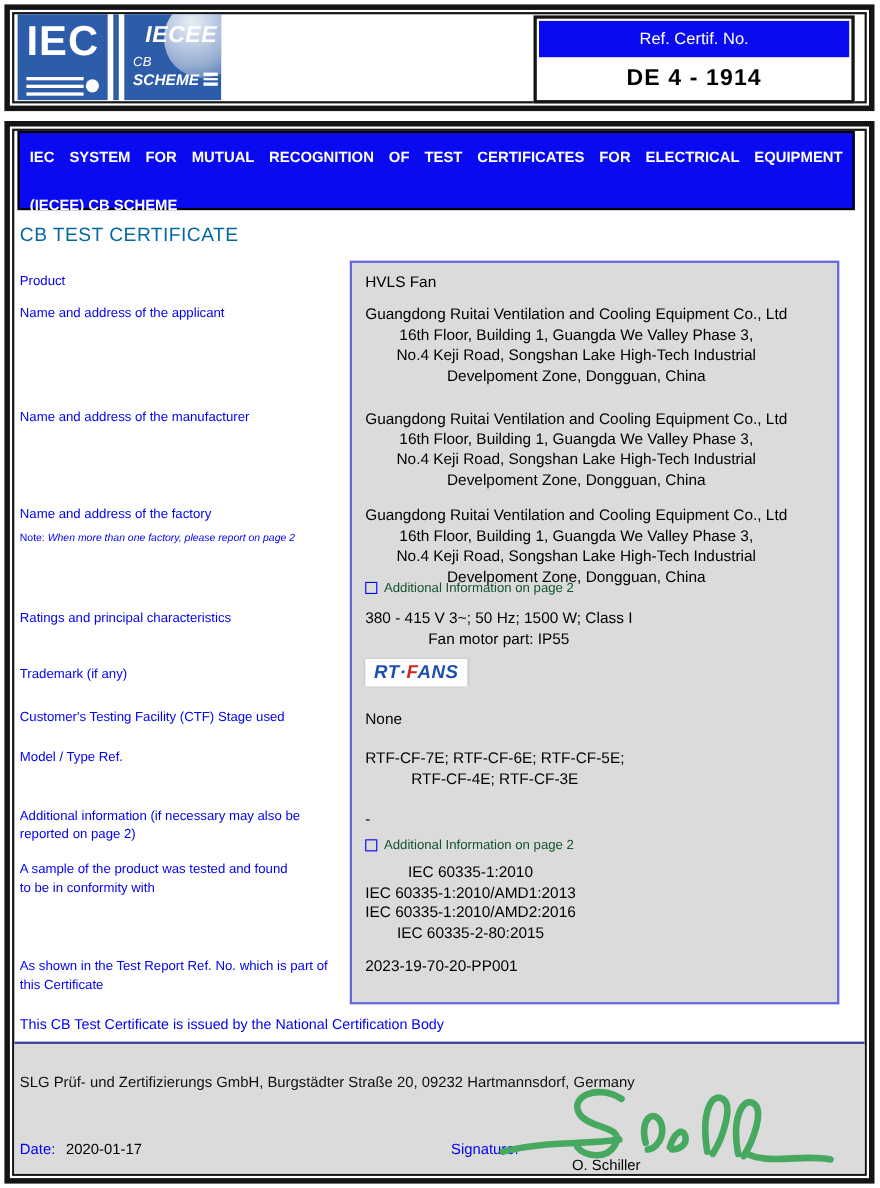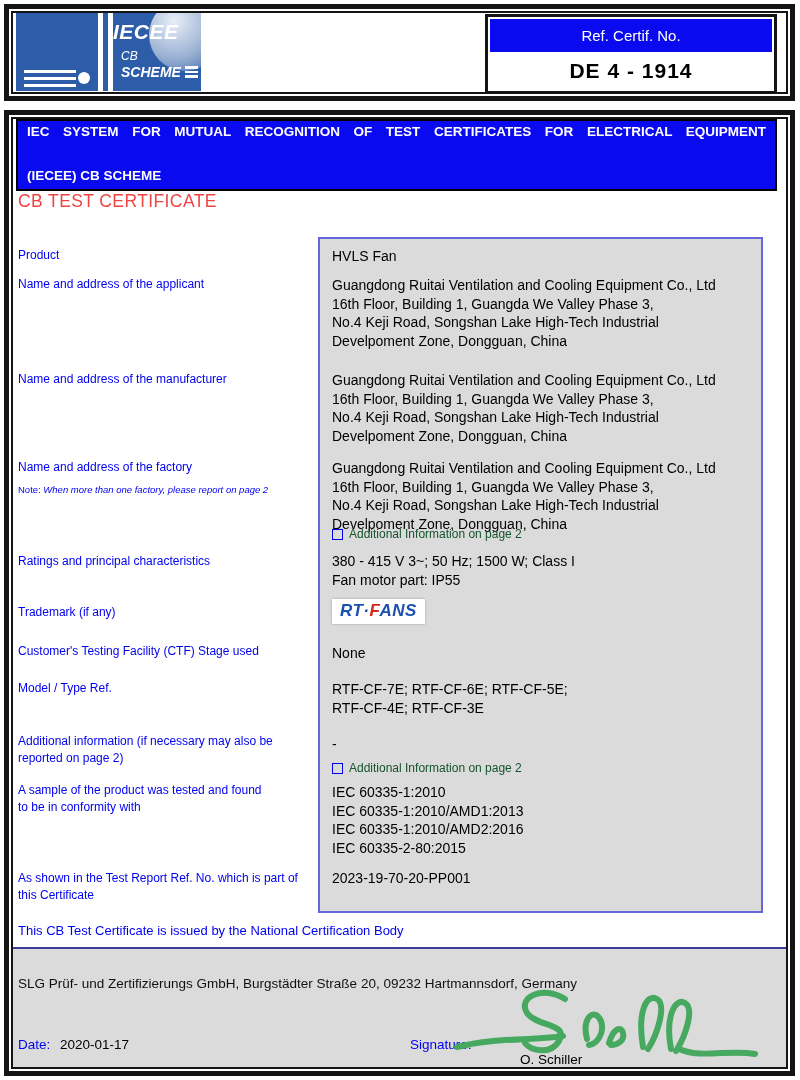--- a/index.html
+++ b/index.html
@@ -15,46 +15,46 @@
   .iec-square { width: 82px; height: 78px; background: #2d5ca8; color: #fff; position: relative; }
   .iec-text { font-size: 38px; font-weight: 700; letter-spacing: 1px; padding: 6px 0 0 8px; line-height: 1; }
   .iec-bars { position: absolute; left: 8px; bottom: 7px; width: 66px; height: 18px; }
   .iec-bars i { display: block; height: 3px; background: #fff; margin-top: 4px; width: 52px; }
   .iec-dot { position: absolute; right: 0; bottom: 0; width: 12px; height: 12px; border-radius: 50%; background: #fff; }
   .logo-gap { width: 15px; height: 78px; background: #fff; position: relative; }
   .gap-stripe { position: absolute; left: 5px; top: 0; width: 5px; height: 100%; background: #2d5ca8; }
   .iecee-square { width: 88px; height: 78px; background: #2d5ca8; position: relative; overflow: hidden; color: #fff; }
   .sphere { position: absolute; right: -20px; top: -14px; width: 72px; height: 72px; border-radius: 50%;
             background: radial-gradient(circle at 35% 30%, #f2f6fc, #9fb4d4 55%, #3a67ae 95%); opacity: .95; }
-  .iecee-title { position: relative; font-style: italic; font-weight: 700; font-size: 21px; padding: 7px 0 0 0; letter-spacing: .5px; }
+  .iecee-title { position: relative; font-style: italic; font-weight: 700; font-size: 21px; padding: 7px 0 0 19px; letter-spacing: .5px; }
   .iecee-cb { position: relative; font-style: italic; font-weight: 400; font-size: 12px; padding: 5px 0 0 8px; }
   .iecee-scheme { position: relative; font-style: italic; font-weight: 700; font-size: 14px; padding: 1px 0 0 8px; display: flex; align-items: center; gap: 4px; }
   .scheme-bars i { display: block; width: 13px; height: 2.5px; background: #fff; margin: 2px 0; }
 
   .ref-box { position: absolute; right: 9px; top: 1px; width: 292px; height: 80px; border: 3px solid #141414; padding: 2px; background: #fff; }
   .ref-header { height: 33px; background: #0a0af0; color: #fff; font-size: 15px; display: flex; align-items: center; justify-content: center; text-align: right; }
   .ref-number { height: calc(100% - 33px); display: flex; align-items: center; justify-content: center;
                 font-size: 21px; font-weight: 700; letter-spacing: 1px; color: #000; }
 
   
   .main-box { left: 4px; top: 110px; width: 791px; height: 966px; }
 
   .banner { position: absolute; left: 3px; right: 9px; top: 0; height: 72px; background: #0a0af0; border: 2px solid #000;
-            color: #fff; font-weight: 700; font-size: 13.5px; padding: 0 9px 0 9px; line-height: 22px; }
+            color: #fff; font-weight: 700; font-size: 13.5px; padding: 11px 9px 0 9px; line-height: 22px; }
   .justify { text-align: justify; }
   .justify::after { content: ""; display: inline-block; width: 100%; height: 0; }
 
-  .page-title { position: absolute; left: 5px; top: 72px; font-size: 17.5px; color: #ef4444; letter-spacing: .4px; }
+  .page-title { position: absolute; left: 5px; top: 84px; font-size: 17.5px; color: #0369a1; letter-spacing: .4px; }
 
   .lbl { position: absolute; left: 5px; color: #0000f0; font-size: 12px; line-height: 16.5px; width: 298px; white-space: pre-line; }
   .note { position: absolute; left: 5px; color: #0000f0; font-size: 9.5px; }
   .note .it { font-style: italic; }
 
   .value-box { position: absolute; left: 305px; top: 118px; width: 445px; height: 676px; background: #dbdbdb; border: 2px solid #6666dd; }
-  .val { position: absolute; left: 12px; color: #000; font-size: 14px; line-height: 18.5px; white-space: pre; }
+  .val { position: absolute; left: 12px; color: #000; font-size: 14px; line-height: 18.5px; white-space: pre; text-align: center; }
   .chk { position: absolute; left: 12px; color: #14532d; font-size: 12px; display: flex; align-items: center; gap: 6px; }
   .chk .box { width: 11px; height: 11px; border: 1.5px solid #0000f0; flex: 0 0 auto; }
 
   .tm-logo { position: absolute; left: 12px; top: 360px; background: #fff; padding: 2px 8px 3px 8px;
              font-style: italic; font-weight: 700; font-size: 17px; letter-spacing: .5px; box-shadow: 0 0 2px rgba(0,0,0,.3); }
   .tm-blue { color: #1d4fae; } .tm-red { color: #d3281e; }
 
   .statement { position: absolute; left: 5px; top: 804px; color: #0000f0; font-size: 13px; }
 
   .ncb-panel { position: absolute; left: 0; right: 0; top: 828px; bottom: 0; background: #dbdbdb; border-top: 2px solid #3c3c9c; }
@@ -67,20 +67,21 @@
   .sig-svg { position: absolute; left: 438px; top: 38px; width: 312px; height: 78px; }
   .sig-svg path { fill: none; stroke: #47a860; stroke-width: 6; stroke-linecap: round; }
 </style>
 </head>
 <body>
 
 <div class="frame top-box">
   <div class="frame-inner">
     <div class="logos">
       <div class="iec-square">
+        <div class="iec-text">IEC</div>
         <div class="iec-bars">
           <i></i>
             <i></i>
             <i></i>
             <span class="iec-dot"></span>
         </div>
       </div>
       <div class="logo-gap">
           <div class="gap-stripe"></div>
         </div>

